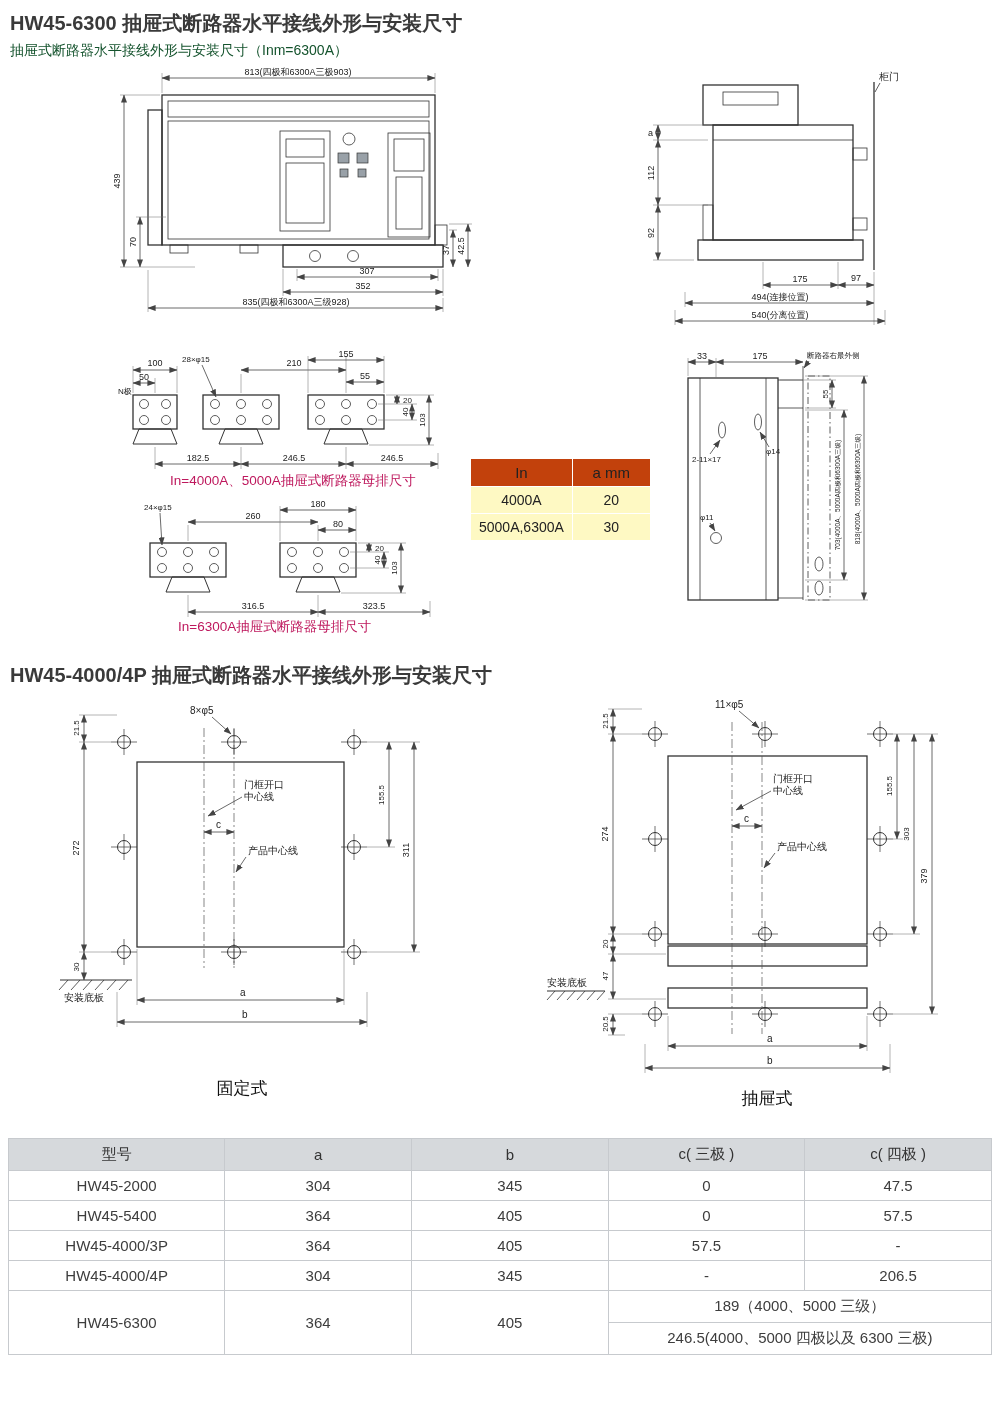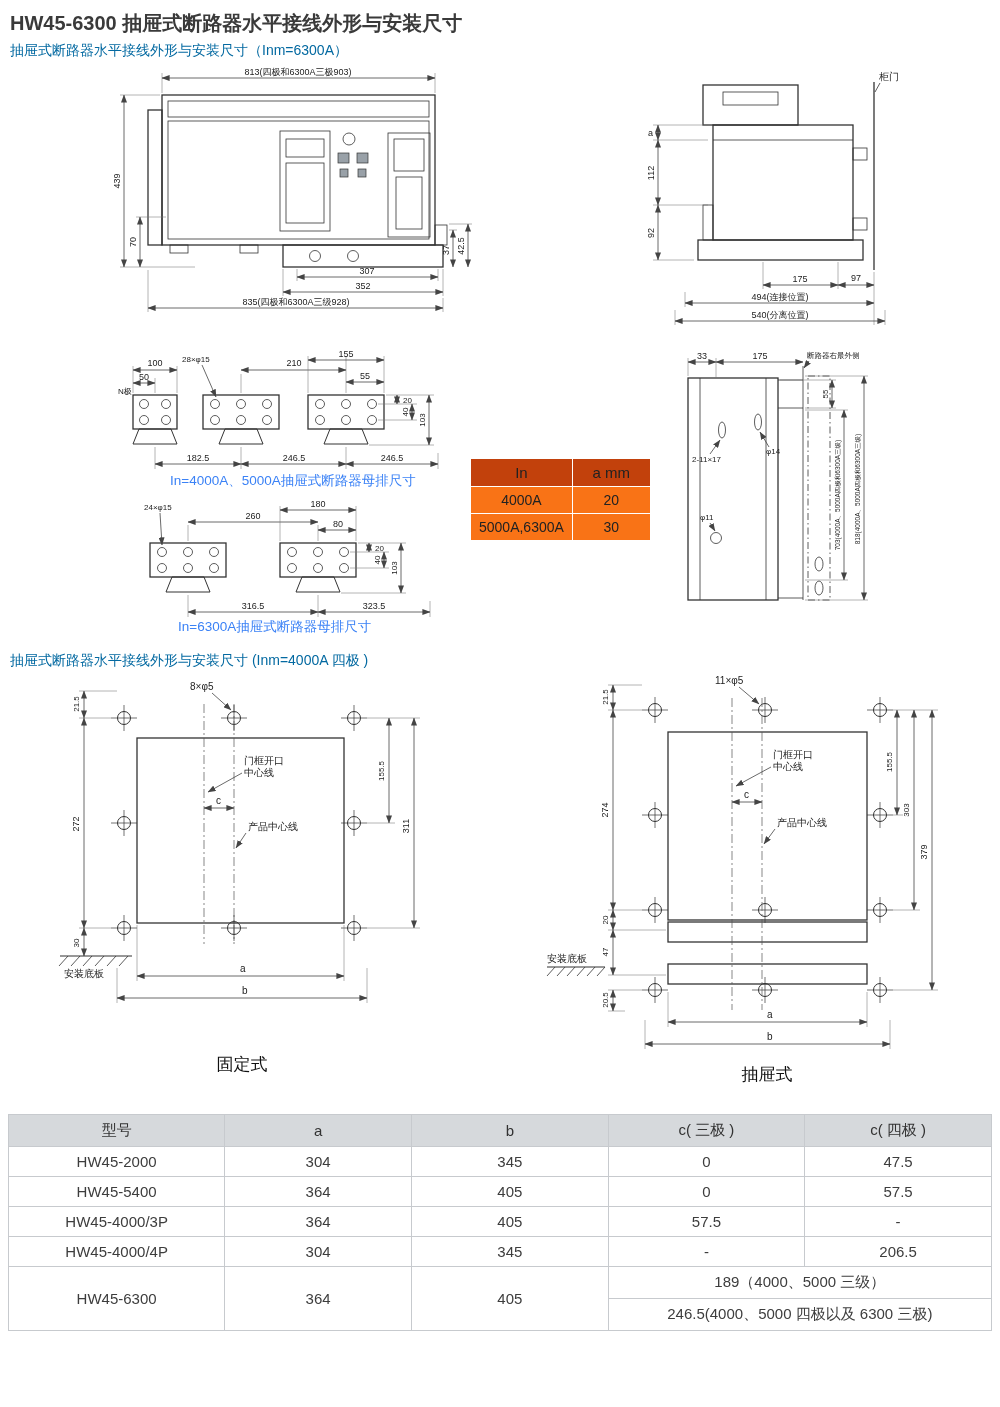--- a/index.html
+++ b/index.html
@@ -1,40 +1,40 @@
 <!DOCTYPE html>
 <html><head>
 <meta charset="utf-8">
 <style>
   *{box-sizing:border-box}
   html,body{margin:0;padding:0;background:#fff}
   body{width:1000px;font-family:"Liberation Sans",sans-serif;color:#222}
   .page{width:1000px;height:1407px;position:relative;background:#fff;overflow:hidden}
   h1{font-size:20px;font-weight:bold;color:#3a3a3a;margin:10px 0 5px 10px}
-  .sub{font-size:14px;color:#0369a1;margin:0 0 0 10px}
+  .sub{font-size:14px;color:#14532d;margin:0 0 0 10px}
   .canvas{position:relative}
   #canvas1{height:592px}
   #canvas2{height:436px}
   .abs{position:absolute}
   svg{overflow:visible}
   svg text{font-family:"Liberation Sans",sans-serif;font-size:9px;fill:#222}
   .out{fill:none;stroke:#333;stroke-width:1.3}
   .thin{fill:none;stroke:#333;stroke-width:0.8}
   .btn{fill:#99a1a8;stroke:#333;stroke-width:0.7}
   .dim{stroke:#444;stroke-width:0.8;fill:none;marker-start:url(#arr);marker-end:url(#arr)}
   .lead{stroke:#444;stroke-width:0.8;fill:none;marker-end:url(#arr)}
   .ext{stroke:#777;stroke-width:0.55;fill:none}
   .dash{stroke-dasharray:7 3 1.5 3}
   .cl{stroke:#555;stroke-width:0.7;stroke-dasharray:9 3 2 3;fill:none}
   .grnd{stroke:#333;stroke-width:1.2}
   .t8{font-size:8px}.t10{font-size:10px}.t75{font-size:7.5px}.t65{font-size:6.5px}
   .bigcap{font-size:17px;fill:#111}
-  .cap{position:absolute;font-size:13.5px;color:#3b82f6}
+  .cap{position:absolute;font-size:13.5px;color:#be185d}
   .mini{border-collapse:collapse;position:absolute;left:470px;top:398px}
-  .mini td{border:1.5px solid #fff;text-align:center;padding:5px 8px;background:#f97316;font-size:14px;min-width:78px;color:#222}
+  .mini td{border:1.5px solid #fff;text-align:center;padding:5px 8px;background:#fef9c3;font-size:14px;min-width:78px;color:#222}
   .mini tr.mh td{background:#c2410c;font-size:15px}
   .big{border-collapse:collapse;width:984px;margin:8px auto 0;font-size:15px}
   .big th,.big td{border:1px solid #c7cace;text-align:center;padding:6px 6px;color:#3d3d3d;font-weight:normal}
   .big th{background:#d6d9dc;color:#333}
 </style>
 </head>
 <body>
 
 <svg width="0" height="0" style="position:absolute">
   <defs>
@@ -337,21 +337,21 @@
         <line class="dim" x1="58" y1="114" x2="188" y2="114"></line>
         <text x="123" y="111" text-anchor="middle">316.5</text>
         <line class="dim" x1="188" y1="114" x2="300" y2="114"></line>
         <text x="244" y="111" text-anchor="middle">323.5</text>
       </g>
     </svg>
     <div class="cap" style="left:178px;top:558px">In=6300A抽屉式断路器母排尺寸</div>
 
   </div>
 
-  <div class="sub">抽屉式断路器水平接线外形与安装尺寸 (Inm=4000A 四极 )</div>
+  <h1>HW45-4000/4P 抽屉式断路器水平接线外形与安装尺寸</h1>
 
   <div id="canvas2" class="canvas">
 
     <svg class="abs" style="left:52px;top:6px" width="395" height="405">
       <g>
         <use href="#holeg" x="72" y="42"></use>
           <use href="#holeg" x="182" y="42"></use>
           <use href="#holeg" x="302" y="42"></use>
         <use href="#holeg" x="72" y="147"></use>
           <use href="#holeg" x="302" y="147"></use>

